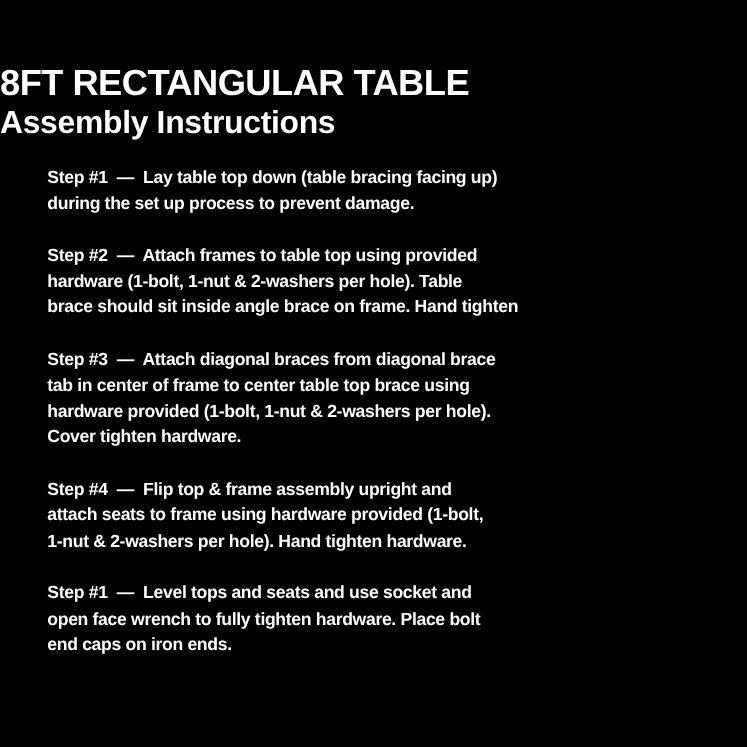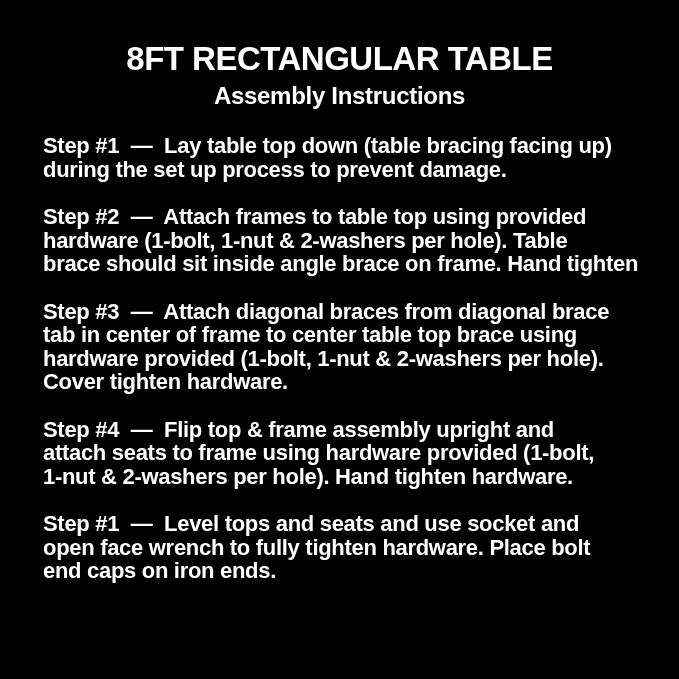--- a/index.html
+++ b/index.html
@@ -12,43 +12,43 @@
     width: 679px;
     height: 679px;
     background: var(--bg, #000000);
     color: var(--fg, #ffffff);
     font-family: "Liberation Sans", sans-serif;
     font-weight: 700;
     overflow: hidden;
     box-sizing: border-box;
   }
   .header {
-    padding-top: 40px;
-    text-align: center;
+    padding-top: 56px;
+    text-align: left;
   }
   .page-title {
     font-size: 33px;
     line-height: 38px;
     letter-spacing: -0.5px;
   }
   .page-subtitle {
-    font-size: 24px;
+    font-size: 29px;
     line-height: 28px;
     margin-top: 4px;
     letter-spacing: -0.3px;
   }
   .steps {
     margin: 24px 30px 0 43px;
   }
   .step {
     margin: 0 0 24px 0;
   }
   .step-line {
     white-space: pre;
-    font-size: 22px;
+    font-size: 16px;
     line-height: 23.5px;
     letter-spacing: -0.3px;
   }
 </style>
 </head>
 <body style="background: rgb(0, 0, 0);">
 
 <div class="canvas" style="--bg: #000000; --fg: #ffffff;">
 
   <div class="header">

